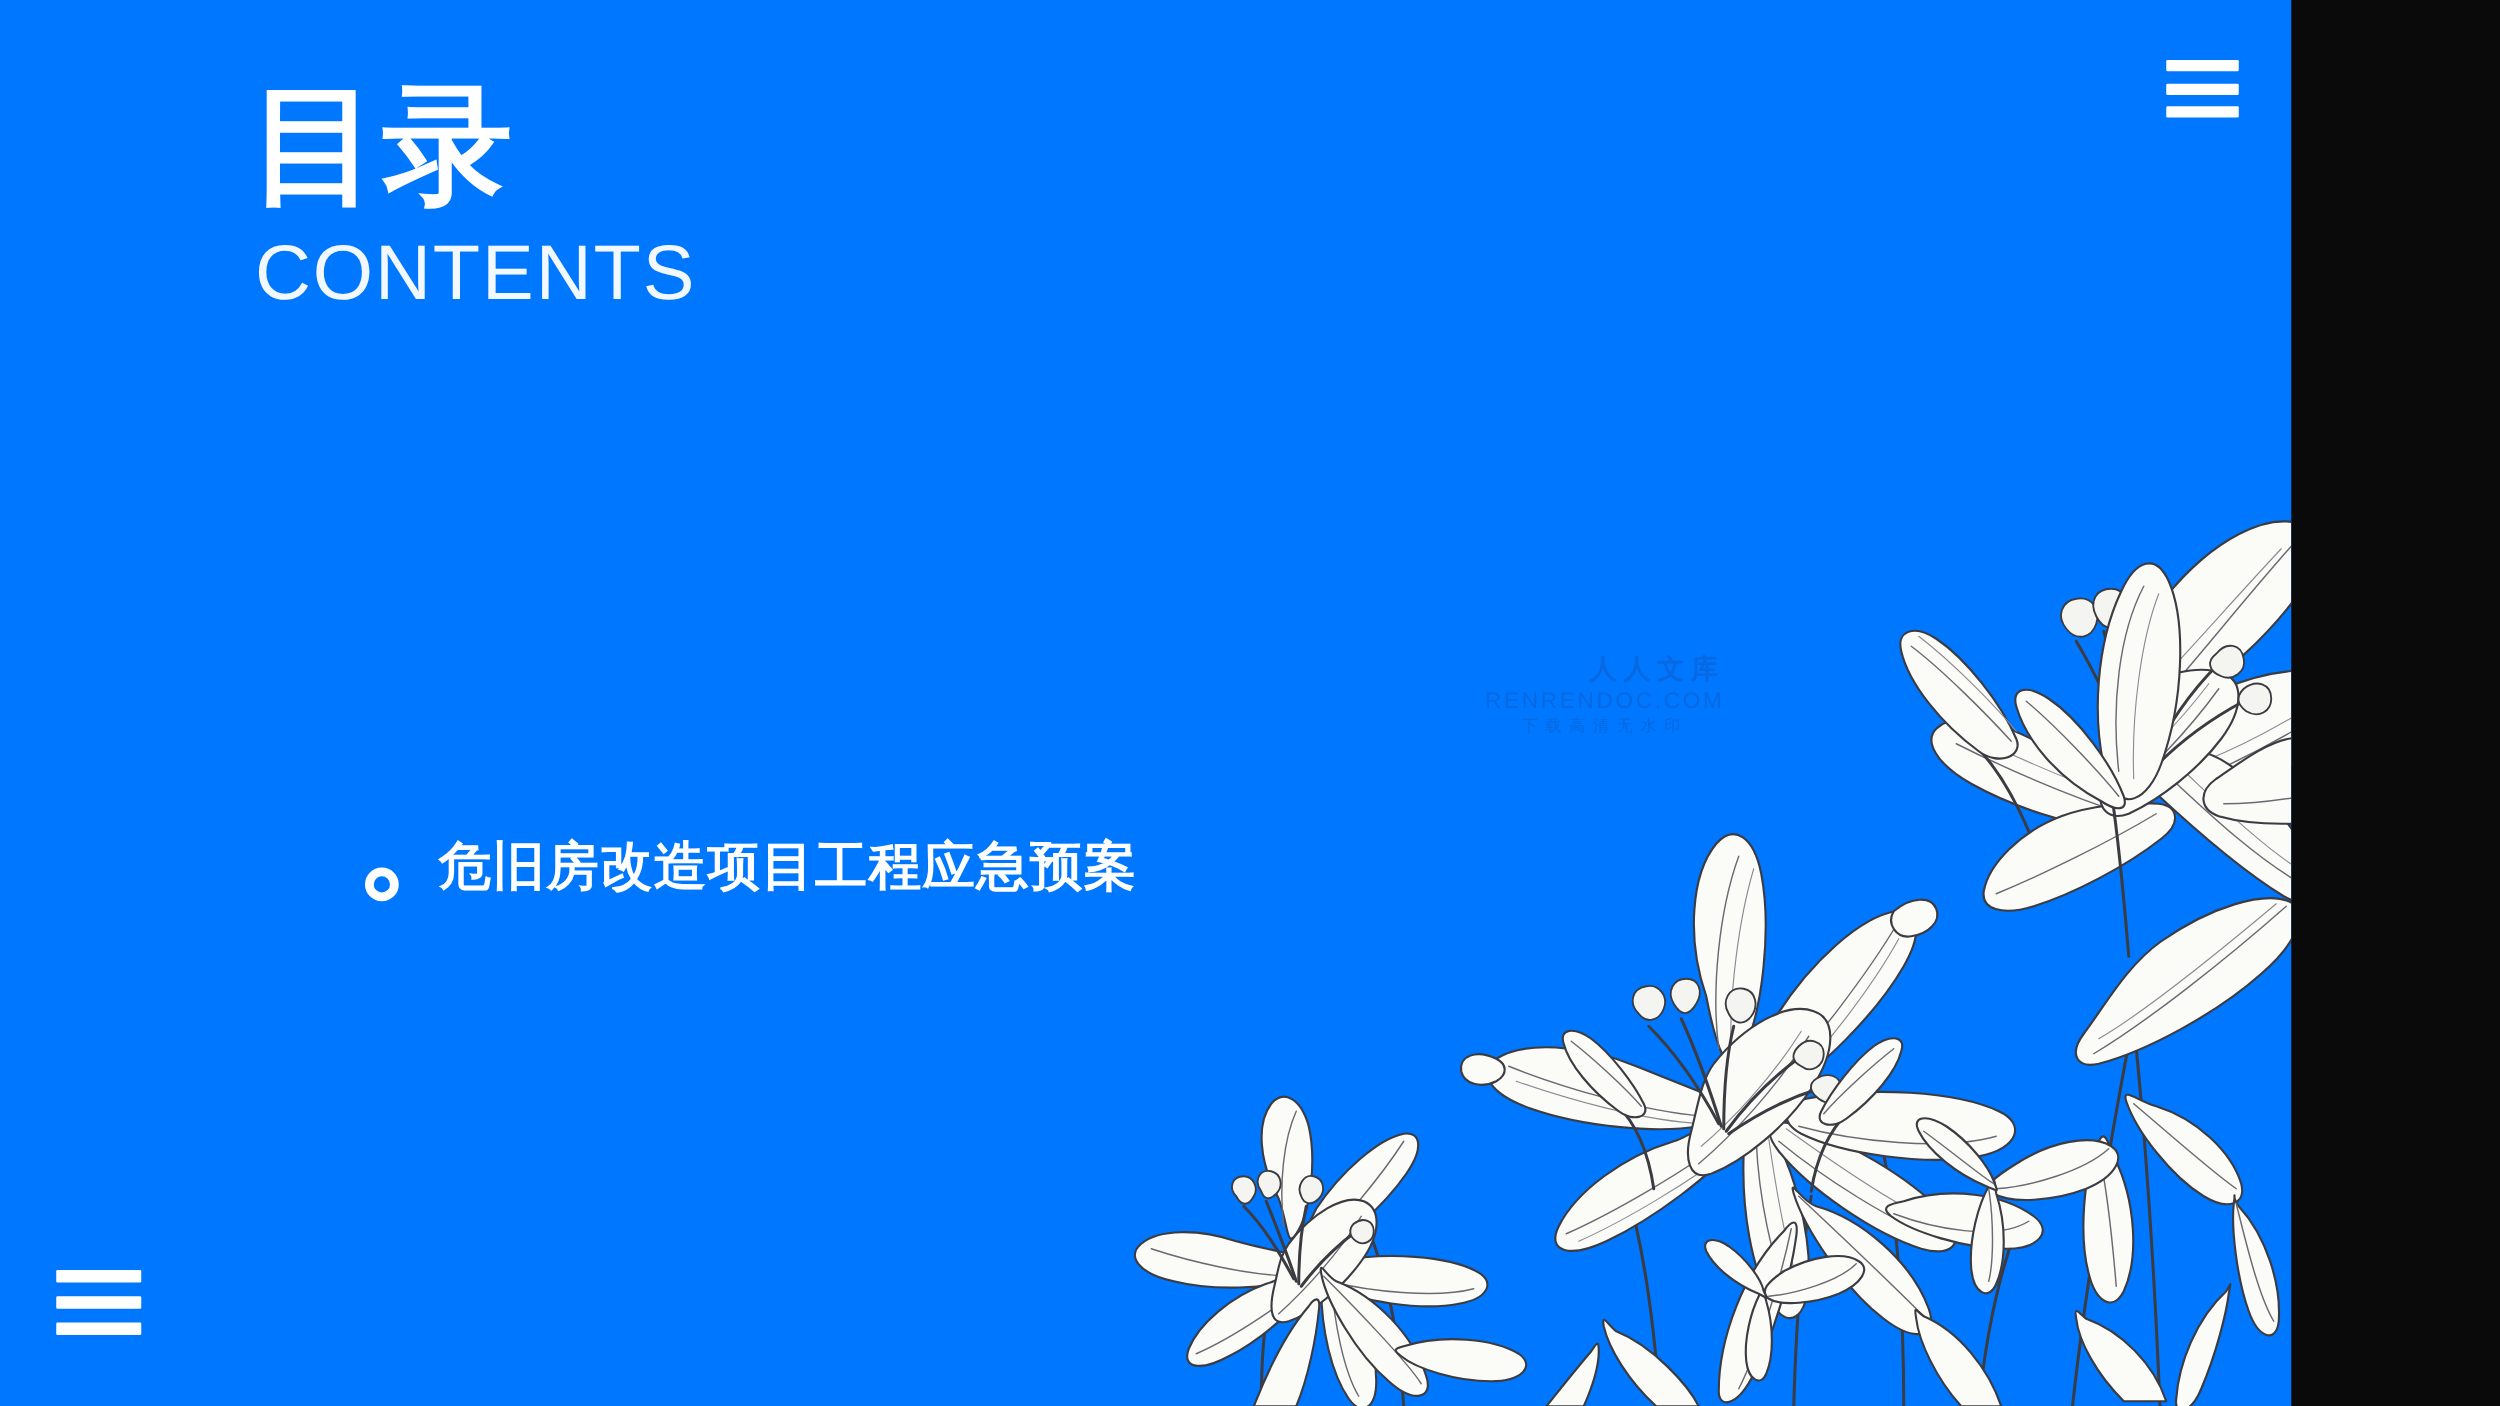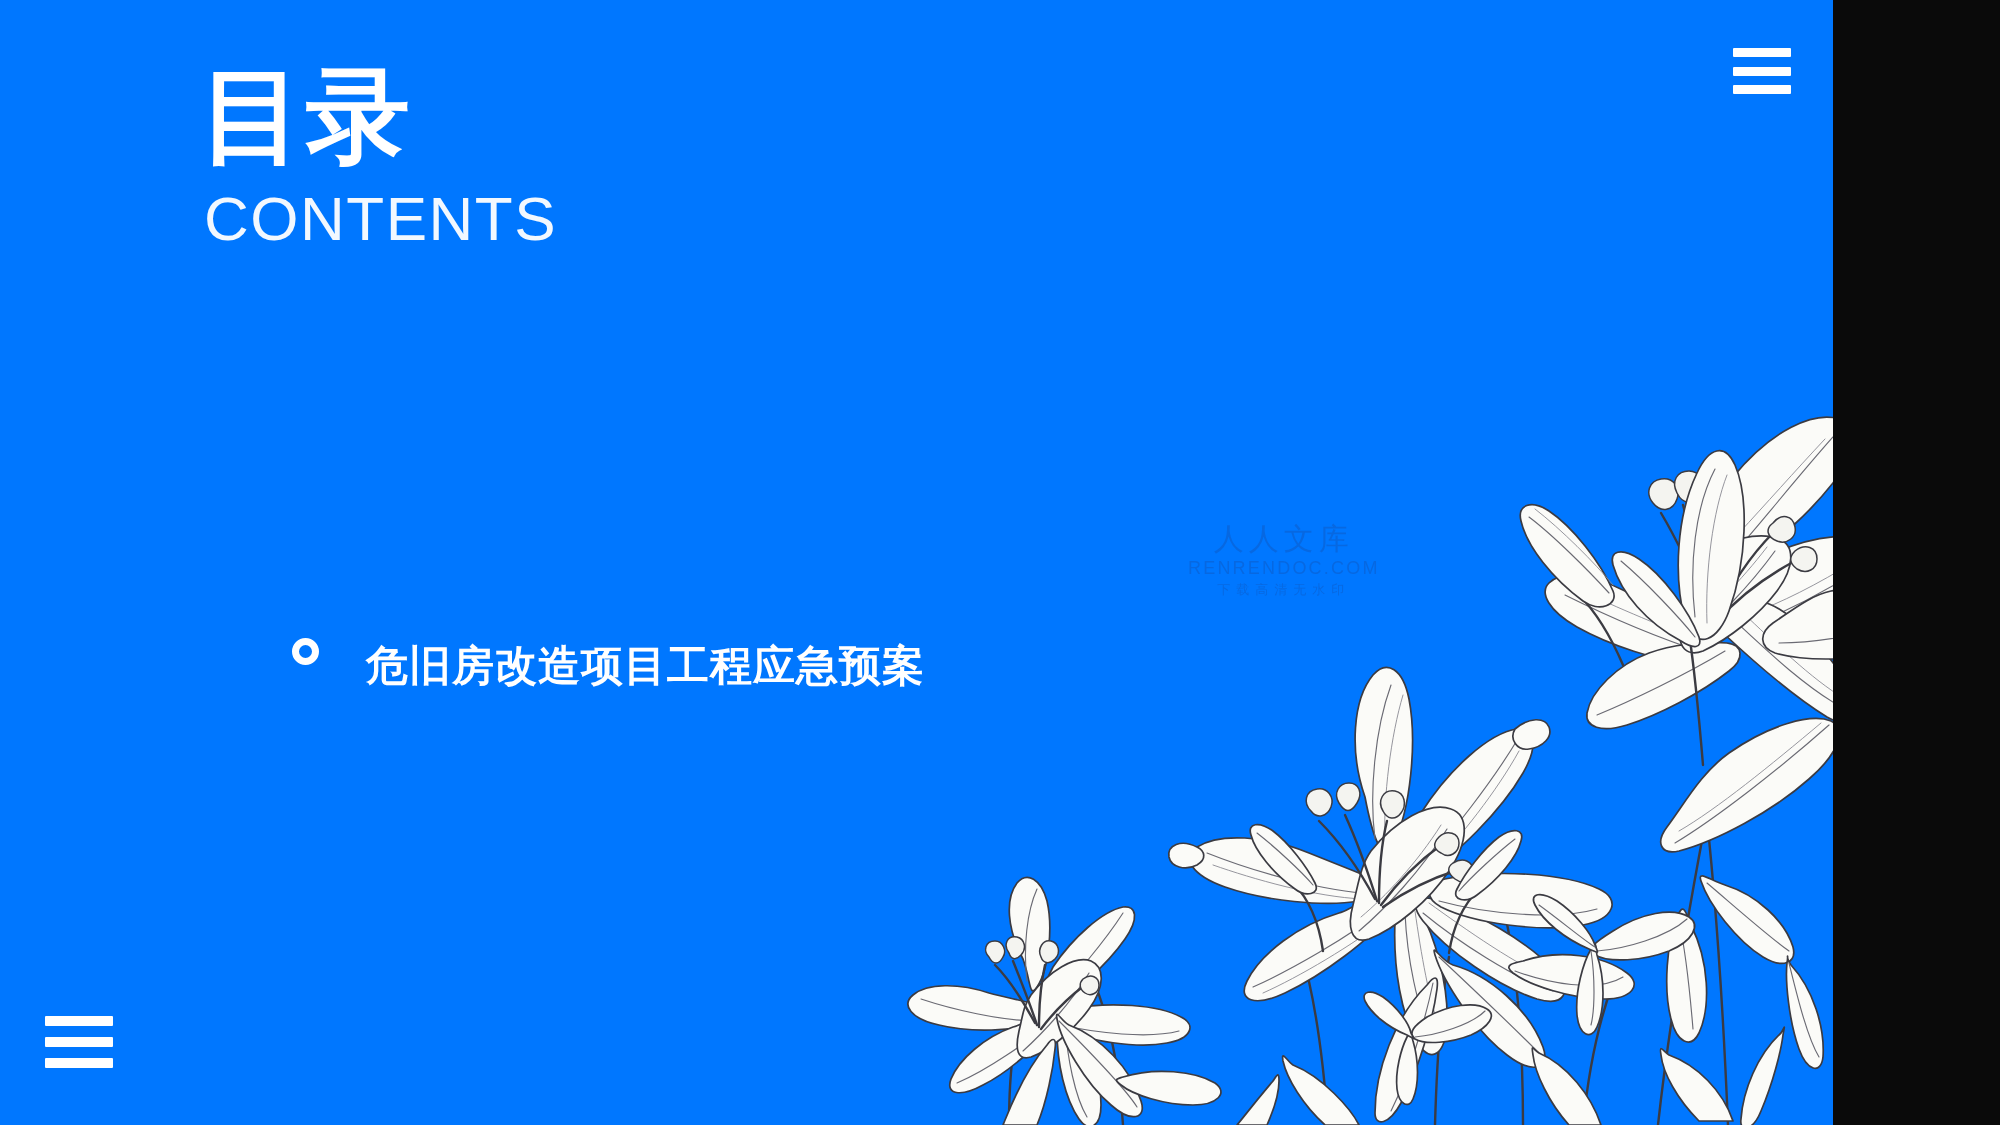--- a/index.html
+++ b/index.html
@@ -76,23 +76,24 @@
   #contents-list {
     position: absolute;
     left: 292px;
     top: 638px;
     margin: 0;
     padding: 0;
     list-style: none;
   }
   .contents-item {
     display: flex;
-    align-items: flex-start;
-    gap: 47px;
+    align-items: flex-end;
+    gap: 32px;
     margin-bottom: 46px;
+    margin-top: 27px;
   }
   .bullet-ring {
     flex: 0 0 auto;
     width: 27px;
     height: 27px;
     border: 7px solid #ffffff;
     border-radius: 50%;
     box-sizing: border-box;
   }
   .contents-item-label {
@@ -109,24 +110,25 @@
     position: absolute;
     left: 1188px;
     top: 524px;
     text-align: center;
     color: #0a63d6;
     opacity: .72;
     user-select: none;
     line-height: 1;
   }
   #watermark-cn {
-    font-size: 30px;
+    font-size: 22px;
     letter-spacing: 5px;
-    font-weight: 400;
+    font-weight: 700;
     font-family: "DejaVu Serif", "Liberation Serif", serif;
+    text-align: right;
   }
   #watermark-url {
     font-size: 18px;
     letter-spacing: 2.2px;
     margin-top: 5px;
     font-family: "Liberation Sans", "DejaVu Sans", sans-serif;
   }
   #watermark-sub {
     font-size: 13px;
     letter-spacing: 6px;

